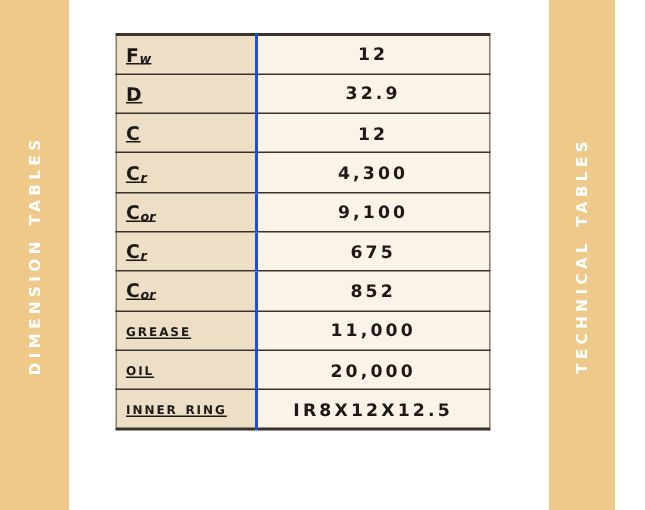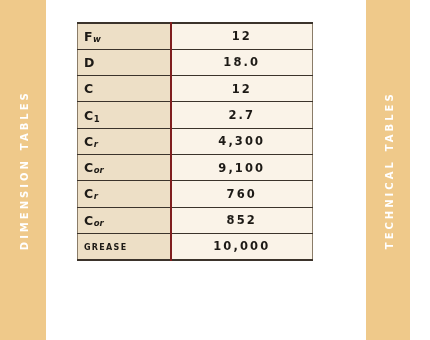--- a/index.html
+++ b/index.html
@@ -71,33 +71,34 @@
     padding: 0 6px;
     font-family: "DejaVu Sans", sans-serif;
     color: #1d1a16;
     vertical-align: middle;
     box-sizing: border-box;
   }
 
   .cell-label {
     width: 93px;
     background: #eddfc6;
-    border-right: 2px solid #7f1d1d;
+    border-right: 2px solid #1d4ed8;
     border-left: 1px solid #8a7c68;
     font-size: 11px;
     font-weight: bold;
     letter-spacing: 1.3px;
     font-variant: small-caps;
     text-transform: lowercase;
     padding-left: 10px;
     white-space: nowrap;
+    text-decoration: underline;
   }
 
   .cell-value {
-    width: 142px;
+    width: 156px;
     background: #faf3e8;
     border-right: 1px solid #8a7c68;
     font-size: 11.5px;
     font-weight: bold;
     letter-spacing: 2.1px;
     text-align: center;
     white-space: nowrap;
   }
 
   
@@ -139,46 +140,50 @@
   </div>
 
   <table class="spec-table">
     <tbody>
         <tr>
           <td class="cell-label sym"><span>F</span><span class="sub">w</span></td>
           <td class="cell-value">12</td>
         </tr>
         <tr>
           <td class="cell-label sym">D</td>
-          <td class="cell-value">18.0</td>
+          <td class="cell-value">32.9</td>
         </tr>
         <tr>
           <td class="cell-label sym">C</td>
           <td class="cell-value">12</td>
-        </tr>
-        <tr>
-          <td class="cell-label sym"><span>C</span><span class="sub-num">1</span></td>
-          <td class="cell-value">2.7</td>
         </tr>
         <tr>
           <td class="cell-label sym"><span>C</span><span class="sub">r</span></td>
           <td class="cell-value">4,300</td>
         </tr>
         <tr>
           <td class="cell-label sym"><span>C</span><span class="sub">or</span></td>
           <td class="cell-value">9,100</td>
         </tr>
         <tr>
           <td class="cell-label sym"><span>C</span><span class="sub">r</span></td>
-          <td class="cell-value">760</td>
+          <td class="cell-value">675</td>
         </tr>
         <tr>
           <td class="cell-label sym"><span>C</span><span class="sub">or</span></td>
           <td class="cell-value">852</td>
         </tr>
         <tr>
           <td class="cell-label">Grease</td>
-          <td class="cell-value">10,000</td>
+          <td class="cell-value">11,000</td>
+        </tr>
+        <tr>
+          <td class="cell-label">Oil</td>
+          <td class="cell-value">20,000</td>
+        </tr>
+        <tr>
+          <td class="cell-label">Inner ring</td>
+          <td class="cell-value">IR8X12X12.5</td>
         </tr>
       </tbody>
   </table>
 
 </div>
 
 </body></html>

